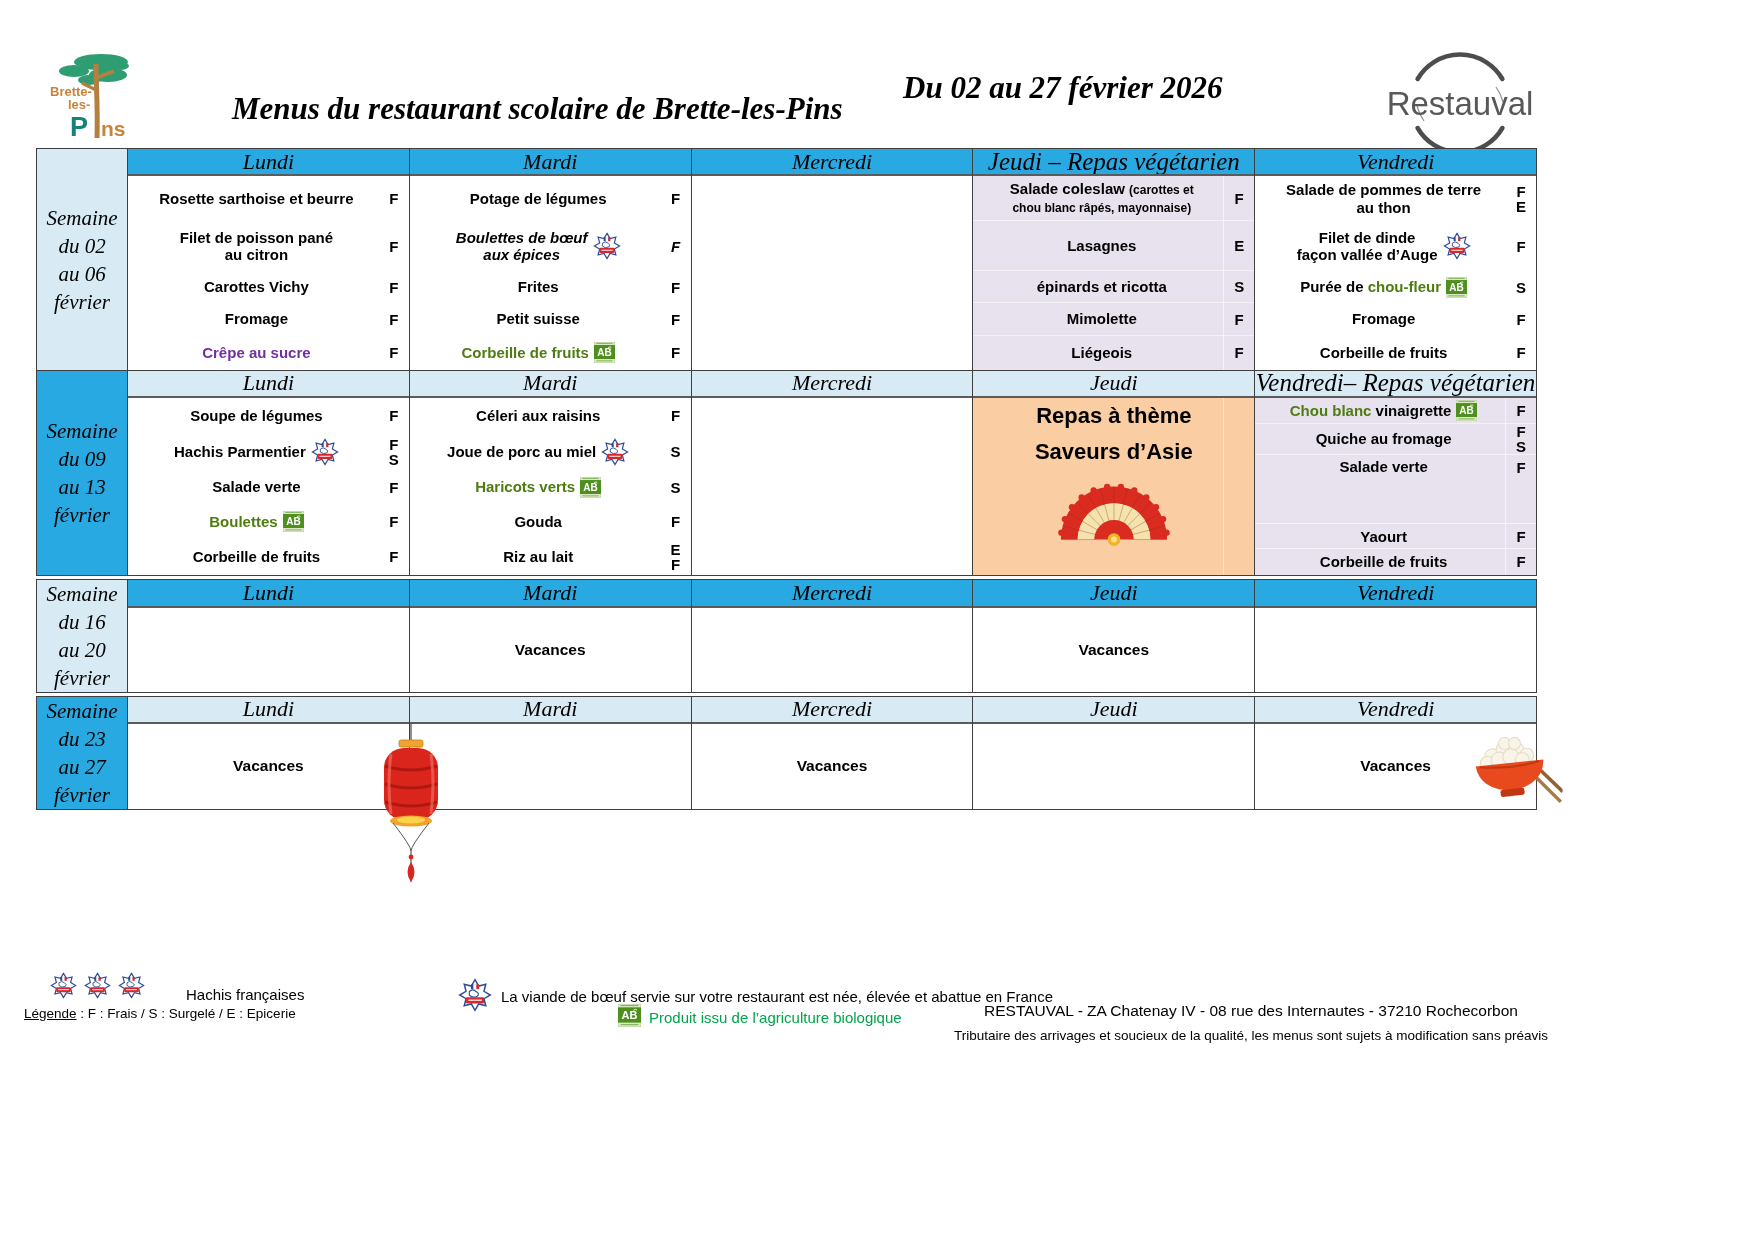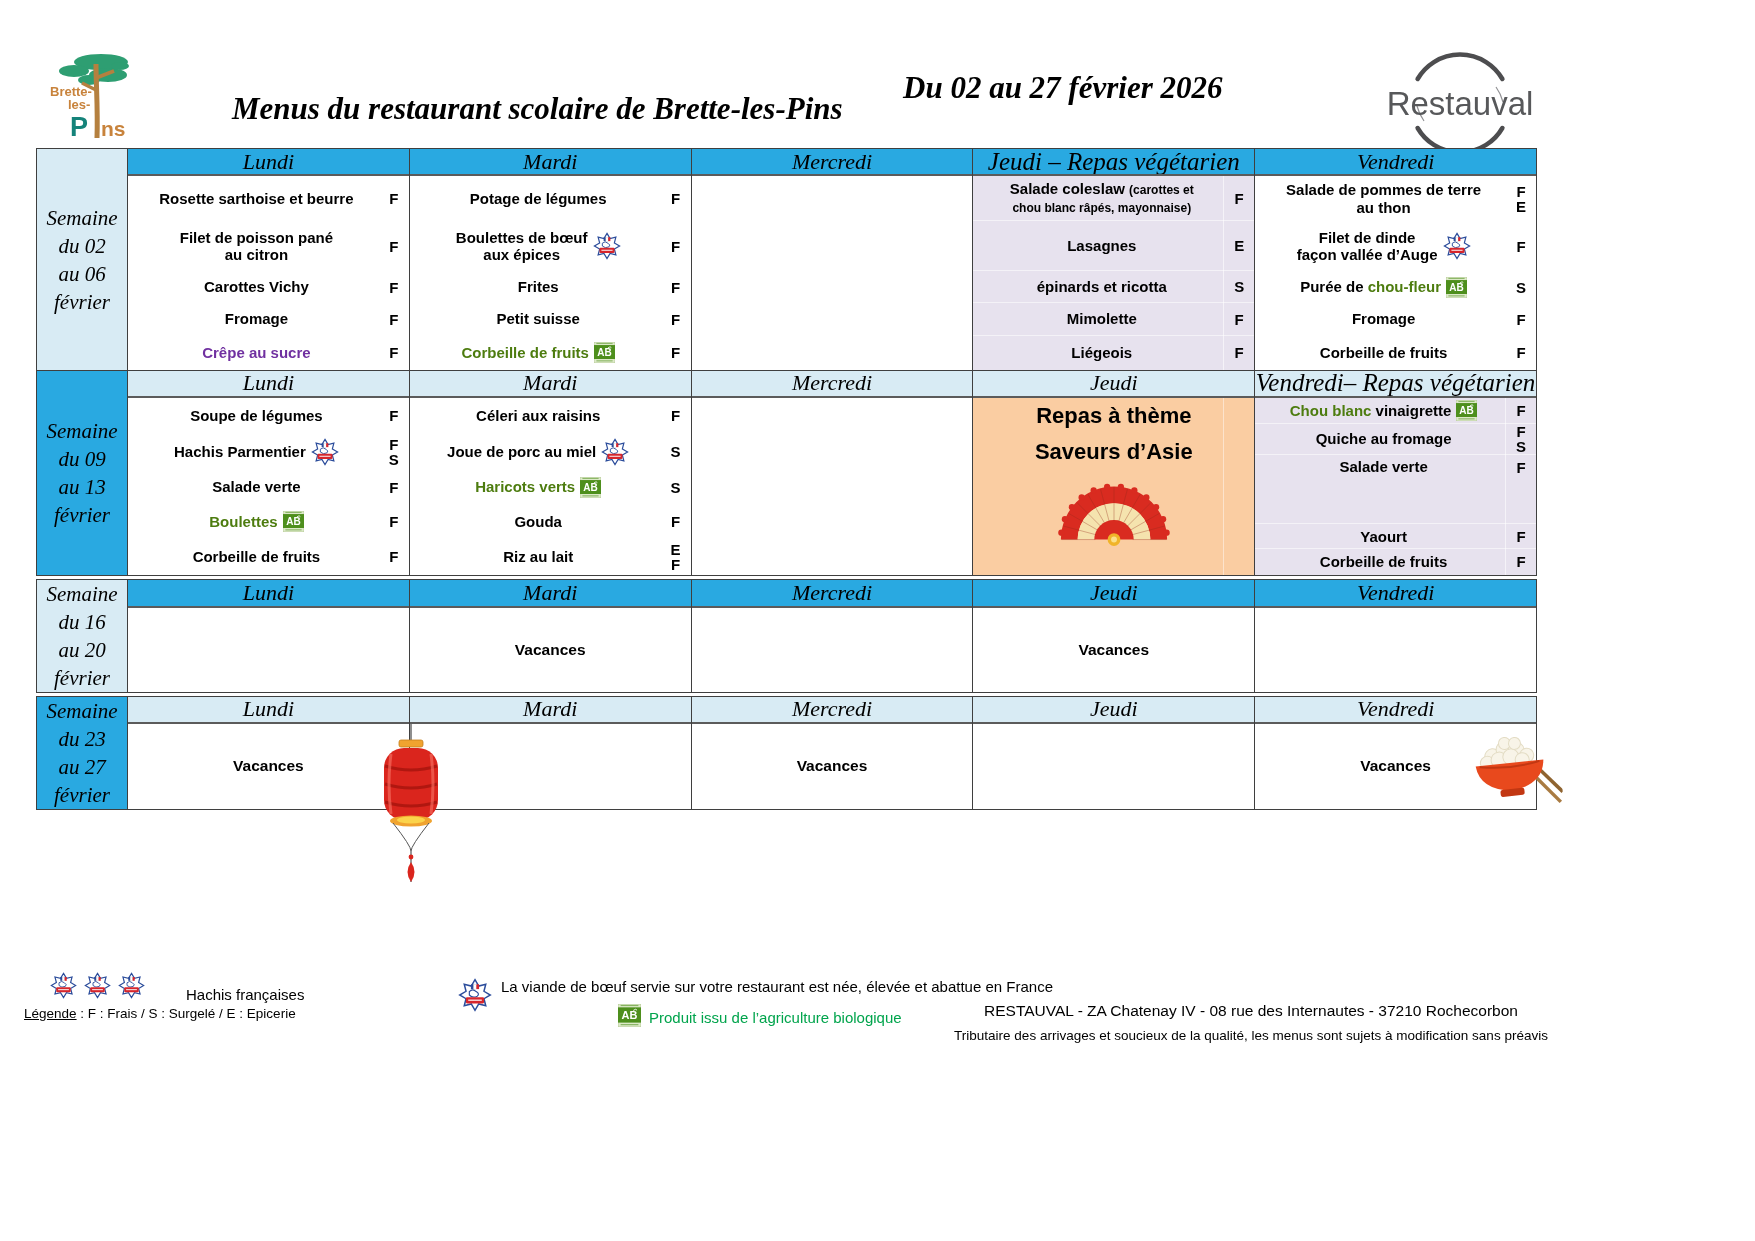--- a/index.html
+++ b/index.html
@@ -52,21 +52,21 @@
   .fan-wrap{margin-top:8px;}
   .cell-icon{display:inline-flex;align-items:center;}
   .lantern{position:absolute;left:-34px;top:0;width:70px;z-index:6;}
   .rice-bowl{position:absolute;right:-24px;bottom:-10px;z-index:6;transform:rotate(-6deg);}
 
   
   #f-icons{position:absolute;left:50px;top:972px;display:flex;gap:7px;align-items:center;}
   #f-viandes{position:absolute;left:186px;top:986px;font-size:15px;}
   #f-legende{position:absolute;left:24px;top:1006px;font-size:13.5px;}
   #f-legende .und{text-decoration:underline;}
-  #f-beef{position:absolute;left:458px;top:978px;display:flex;align-items:flex-start;gap:9px;font-size:15px;}
+  #f-beef{position:absolute;left:458px;top:978px;display:flex;align-items:center;gap:9px;font-size:15px;}
   #f-bio{position:absolute;left:618px;top:1004px;display:flex;align-items:center;gap:8px;
          font-size:15px;color:#00A44C;}
   #f-right{position:absolute;left:940px;top:1002px;width:622px;text-align:center;}
   #f-right .addr{font-size:15.5px;}
   #f-right .disc{font-size:13.5px;margin-top:8px;}
 </style>
 </head>
 <body>
 
 <div class="page">
@@ -157,21 +157,21 @@
           <div class="day-header bg-bright" style="flex: 0 0 25px;">Mardi</div>
           <div class="day-body" style="height: 194px;">
             <div class="menu-row" style="height: 45px;">
               <div class="item-main">
                 <span class="parts"><span>Potage de légumes</span></span>
               </div>
               <div class="flag-col">
                 <span>F</span>
               </div>
             </div>
-            <div class="menu-row" style="height: 50px;">
+            <div class="menu-row" style="height: 50px; font-style: italic;">
               <div class="item-main">
                 <span class="parts"><span>Boulettes de bœuf
 aux épices</span></span>
                 <span class="cell-icon">
                   <svg width="28" height="28" viewBox="0 0 30 30">
     <polygon points="15,1.5 18.3,7.1 24.5,5.5 22.9,11.7 28.5,15 22.9,18.3 24.5,24.5 18.3,22.9 15,28.5 11.7,22.9 5.5,24.5 7.1,18.3 1.5,15 7.1,11.7 5.5,5.5 11.7,7.1" fill="#fff" stroke="#2B4C9B" stroke-width="1.3"></polygon>
     <rect x="11.4" y="5.6" width="2.4" height="4.2" fill="#2B4C9B"></rect>
     <rect x="13.8" y="5.6" width="2.4" height="4.2" fill="#fff" stroke="#BBB" stroke-width="0.3"></rect>
     <rect x="16.2" y="5.6" width="2.4" height="4.2" fill="#D7262C"></rect>
     <path d="M10,12 q3,-3 6,0 q3.5,2 1,4 q-4,2 -7,-1 z" fill="none" stroke="#2B4C9B" stroke-width="1"></path>

